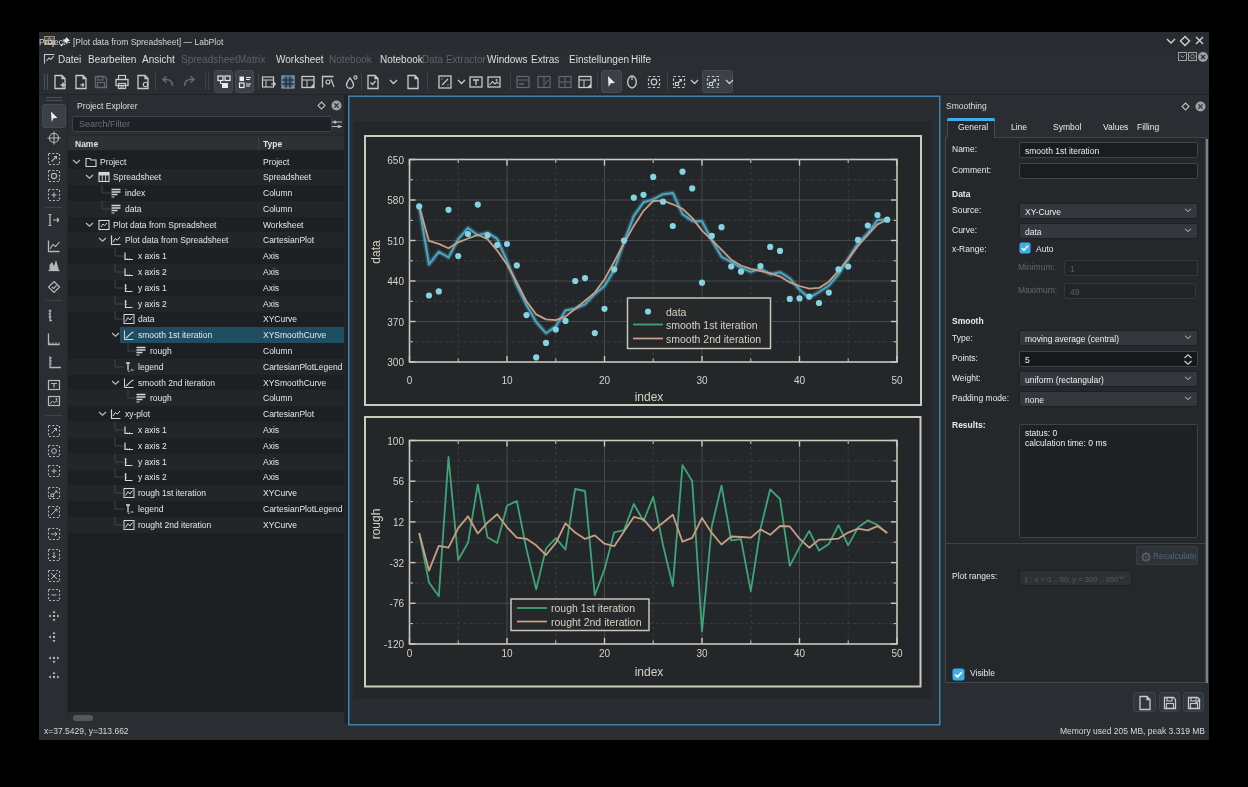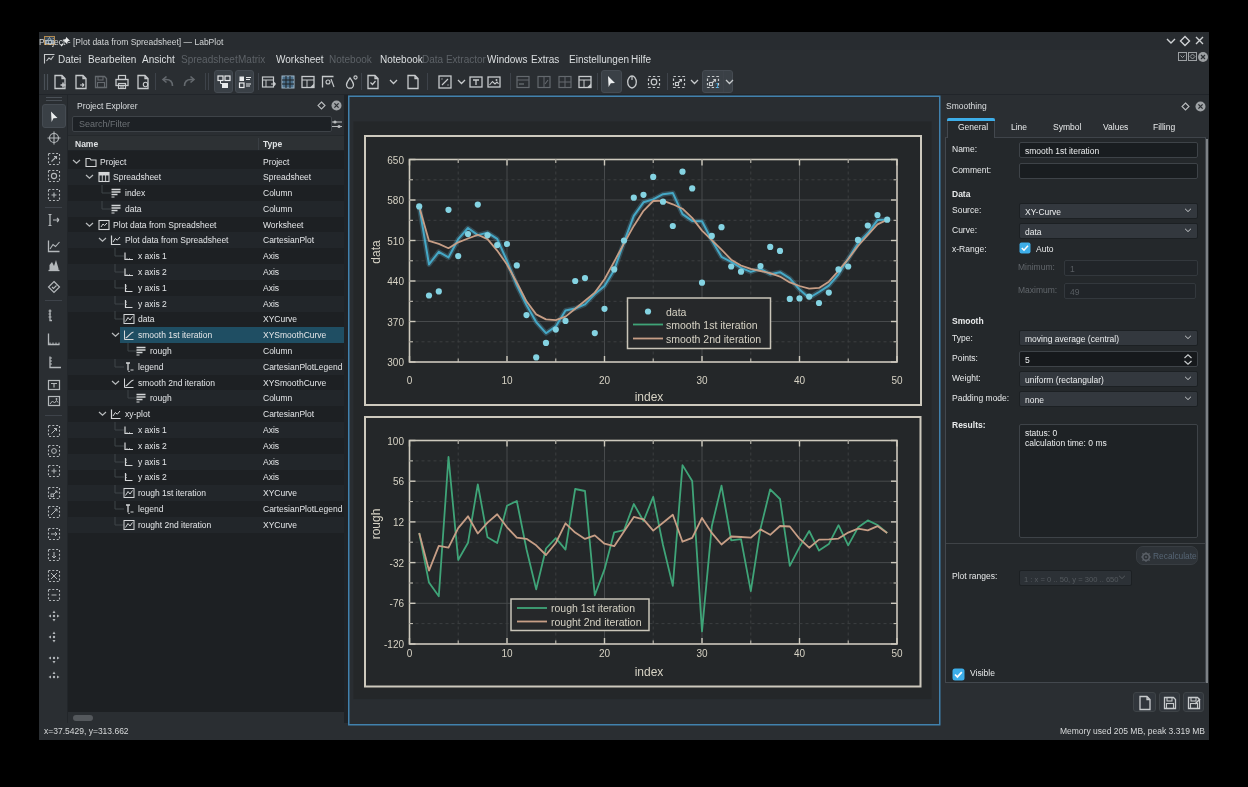--- a/index.html
+++ b/index.html
@@ -919,21 +919,21 @@
 
     <div class="frm" style="left:4px;top:42px;width:261px;height:546px"></div>
     <div class="abs" style="left:4px;top:42px;width:261px;height:1px;background:#3f444a"></div>
 
     <div class="abs" style="left:6px;top:23px;width:48px;height:20px;background:#24282b;border:1px solid #43484e;border-bottom:none;border-radius:2px 2px 0 0"></div>
     <div class="abs" style="left:6px;top:23px;width:48px;height:3px;background:#3daee9;border-radius:2px 2px 0 0"></div>
     <span class="lbl" style="left:17px;top:27px">General</span>
     <span class="lbl" style="left:70px;top:27px">Line</span>
     <span class="lbl" style="left:112px;top:27px">Symbol</span>
     <span class="lbl" style="left:162px;top:27px">Values</span>
-    <span class="lbl" style="left:212px;top:27px">Filling</span>
+    <span class="lbl" style="left:196px;top:27px">Filling</span>
     <span class="lbl " style="left:11px;top:49px">Name:</span>
       <div class="inp" style="top:47px">smooth 1st iteration</div>
       <span class="lbl " style="left:11px;top:70px">Comment:</span>
       <div class="inp" style="top:68px"></div>
       <span class="lbl b" style="left:11px;top:94px">Data</span>
       <span class="lbl " style="left:11px;top:110px">Source:</span>
       <div class="cmb" style="top:108px">XY-Curve<svg class="chev" width="9" height="6" viewBox="0 0 9 6">
           <path d="M1 1l3.5 3.3L8 1" fill="none" stroke="#c7cacc" stroke-width="1.2"></path>
         </svg></div>
       <span class="lbl " style="left:11px;top:130px">Curve:</span>
@@ -964,21 +964,21 @@
       <div class="cmb" style="top:276px">uniform (rectangular)<svg class="chev" width="9" height="6" viewBox="0 0 9 6">
           <path d="M1 1l3.5 3.3L8 1" fill="none" stroke="#c7cacc" stroke-width="1.2"></path>
         </svg></div>
       <span class="lbl " style="left:11px;top:298px">Padding mode:</span>
       <div class="cmb" style="top:296px">none<svg class="chev" width="9" height="6" viewBox="0 0 9 6">
           <path d="M1 1l3.5 3.3L8 1" fill="none" stroke="#c7cacc" stroke-width="1.2"></path>
         </svg></div>
       <span class="lbl b" style="left:11px;top:325px">Results:</span>
       <div class="inp" style="top:329px;height:114px;background:#1e2225">status: 0<br>calculation time: 0 ms</div>
       <div class="abs" style="left:5px;top:448px;width:259px;height:1px;background:#3f4347"></div>
-      <div class="abs" style="left:195px;top:451px;width:62px;height:19px;background:#2e3338;border:1px solid #383d42;border-radius:7px">
+      <div class="abs" style="left:195px;top:451px;width:62px;height:19px;background:#2e3338;border:1px solid #383d42;border-radius:1px">
         <svg class="abs" style="left:4px;top:5px" width="10" height="10" viewBox="0 0 11 11">
           <circle cx="5.5" cy="5.5" r="3.6" fill="none" stroke="#5b6168" stroke-width="1.6"></circle>
           <circle cx="5.5" cy="5.5" r="1" fill="#5b6168"></circle>
           <path d="M5.5 0v2.2M5.5 8.8V11M0 5.5h2.2M8.8 5.5H11M1.6 1.6l1.6 1.6M9.4 1.6L7.8 3.2M1.6 9.4l1.6-1.6M9.4 9.4L7.8 7.8" stroke="#5b6168" stroke-width="1.3"></path>
         </svg>
         <span class="lbl dis" style="left:16px;top:4px;color:#566574;font-size:8.4px">Recalculate</span>
       </div>
       <span class="lbl " style="left:11px;top:476px">Plot ranges:</span>
       <div class="cmb dis" style="top:475px;width:113px;font-size:7.6px;overflow:hidden;padding:3.5px 0 0 4px">1 : x = 0 .. 50, y = 300 .. 650<svg class="chev" width="9" height="6" viewBox="0 0 9 6">
           <path d="M1 1l3.5 3.3L8 1" fill="none" stroke="#555a5f" stroke-width="1.2"></path>

